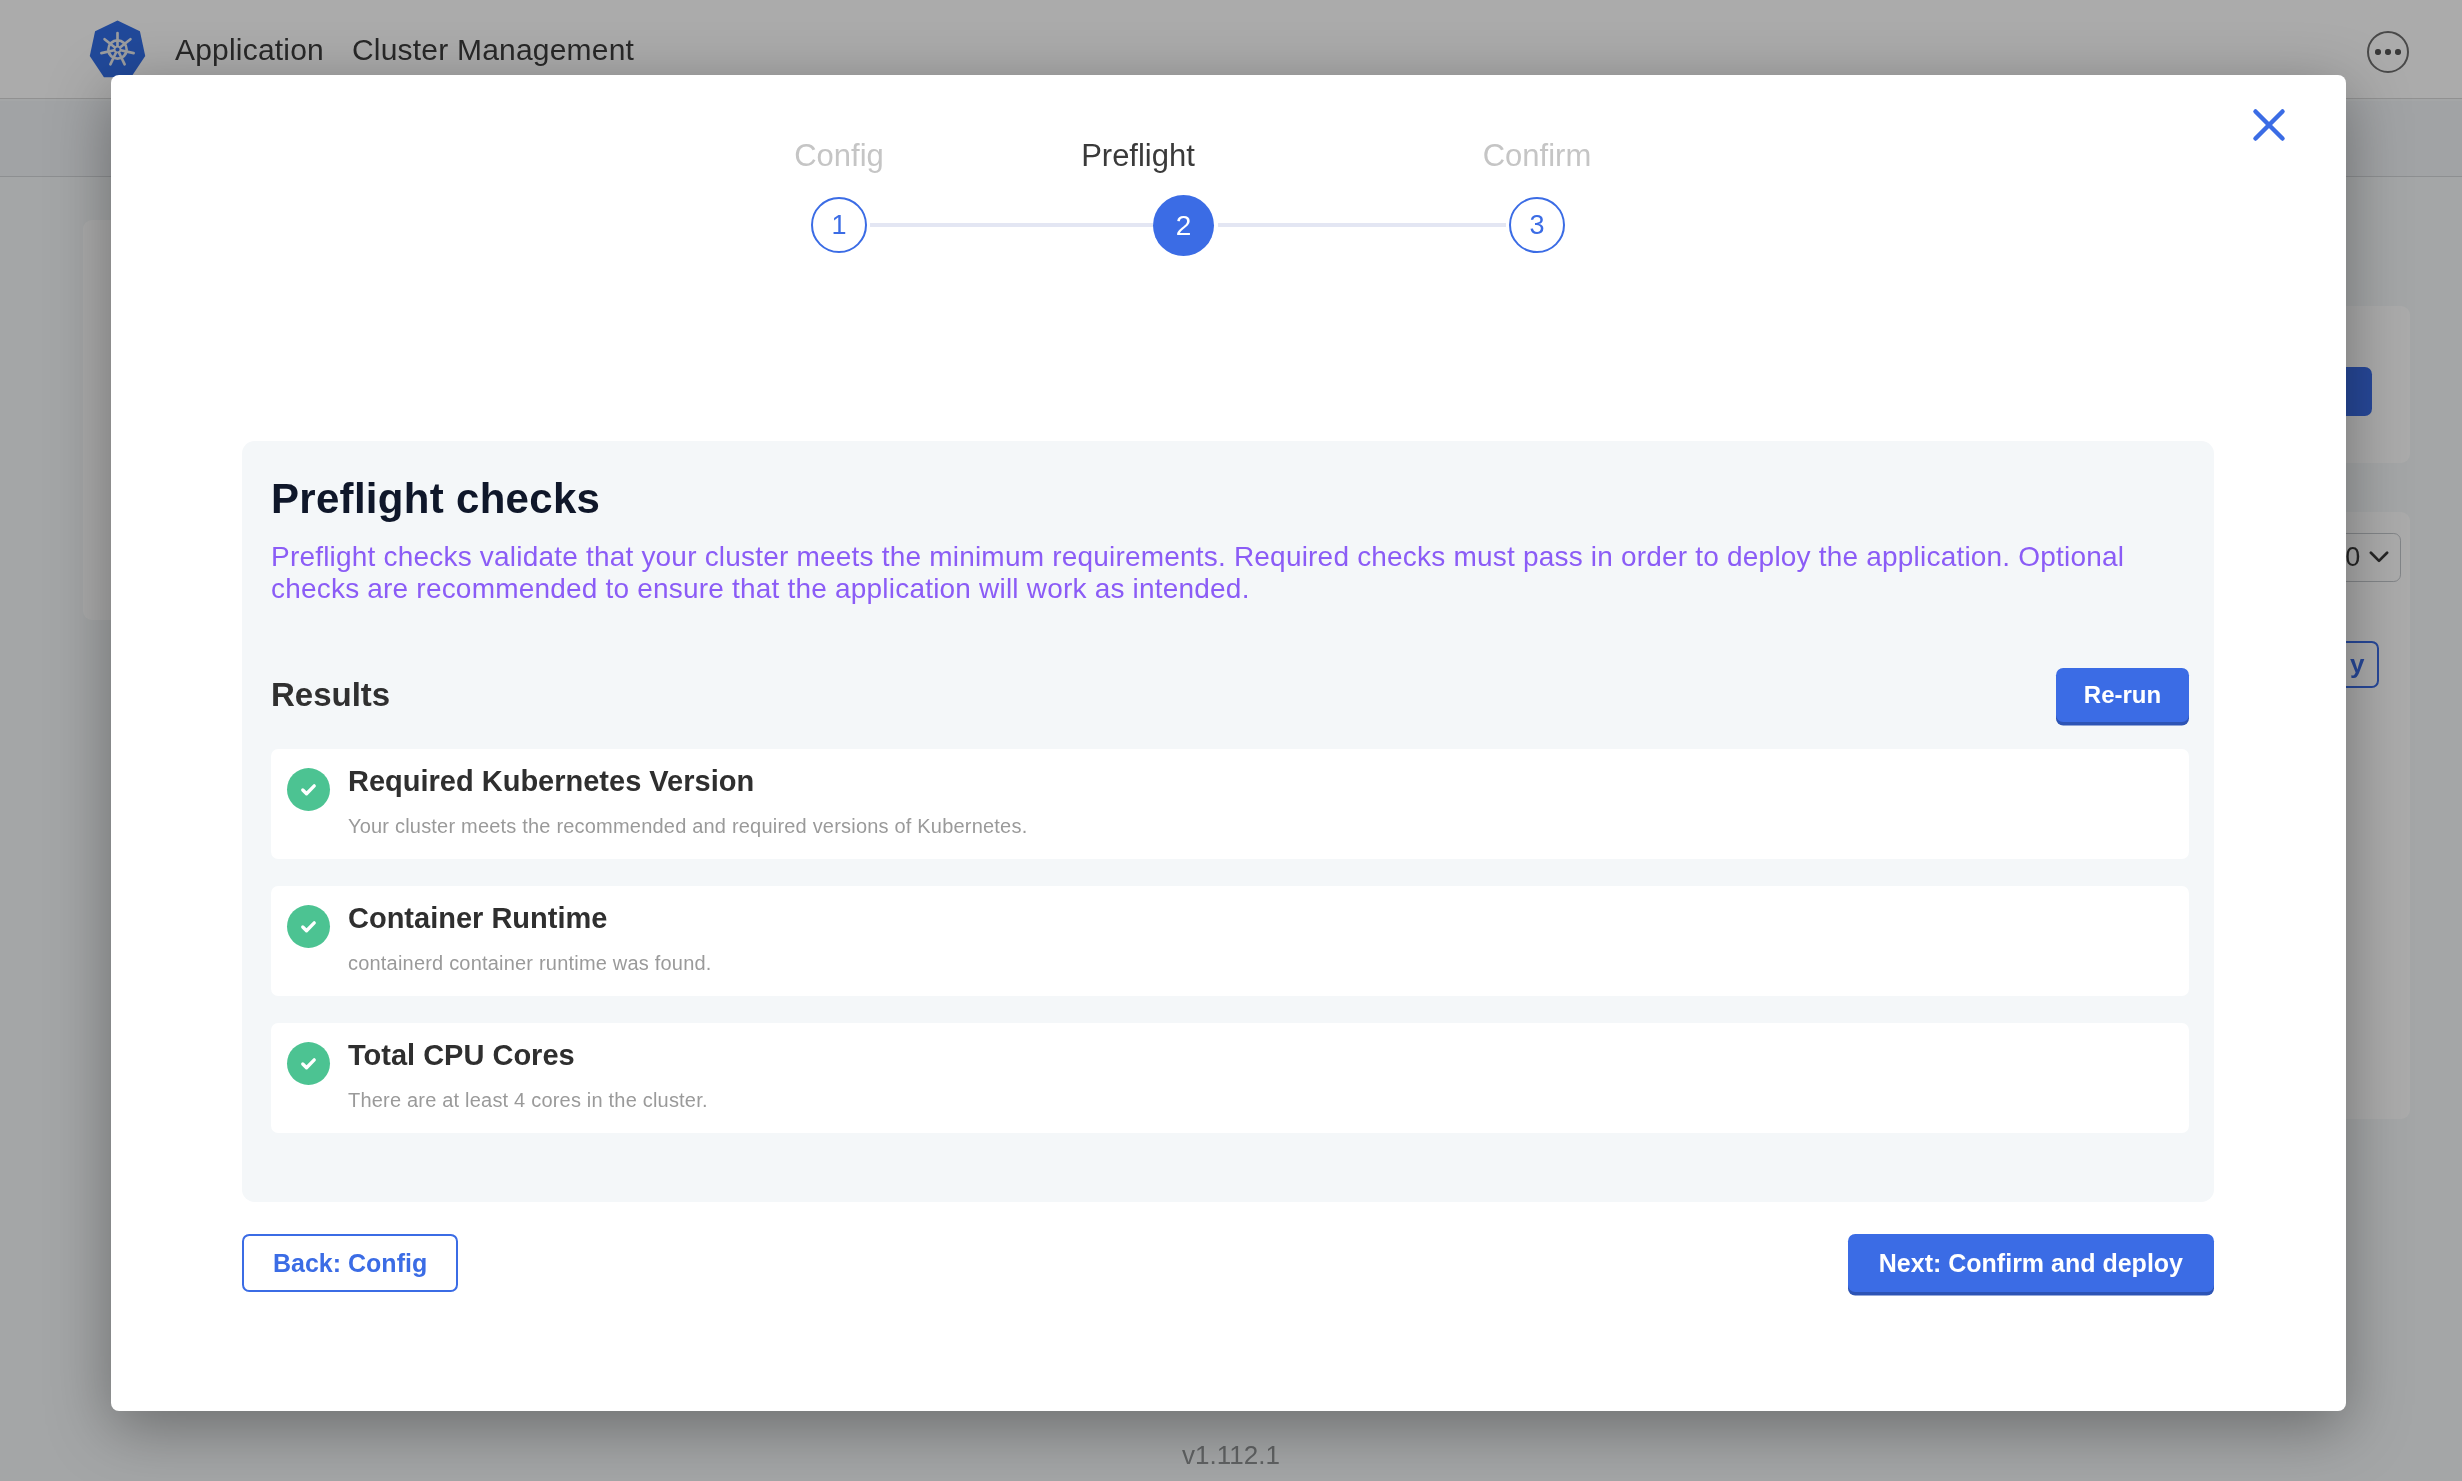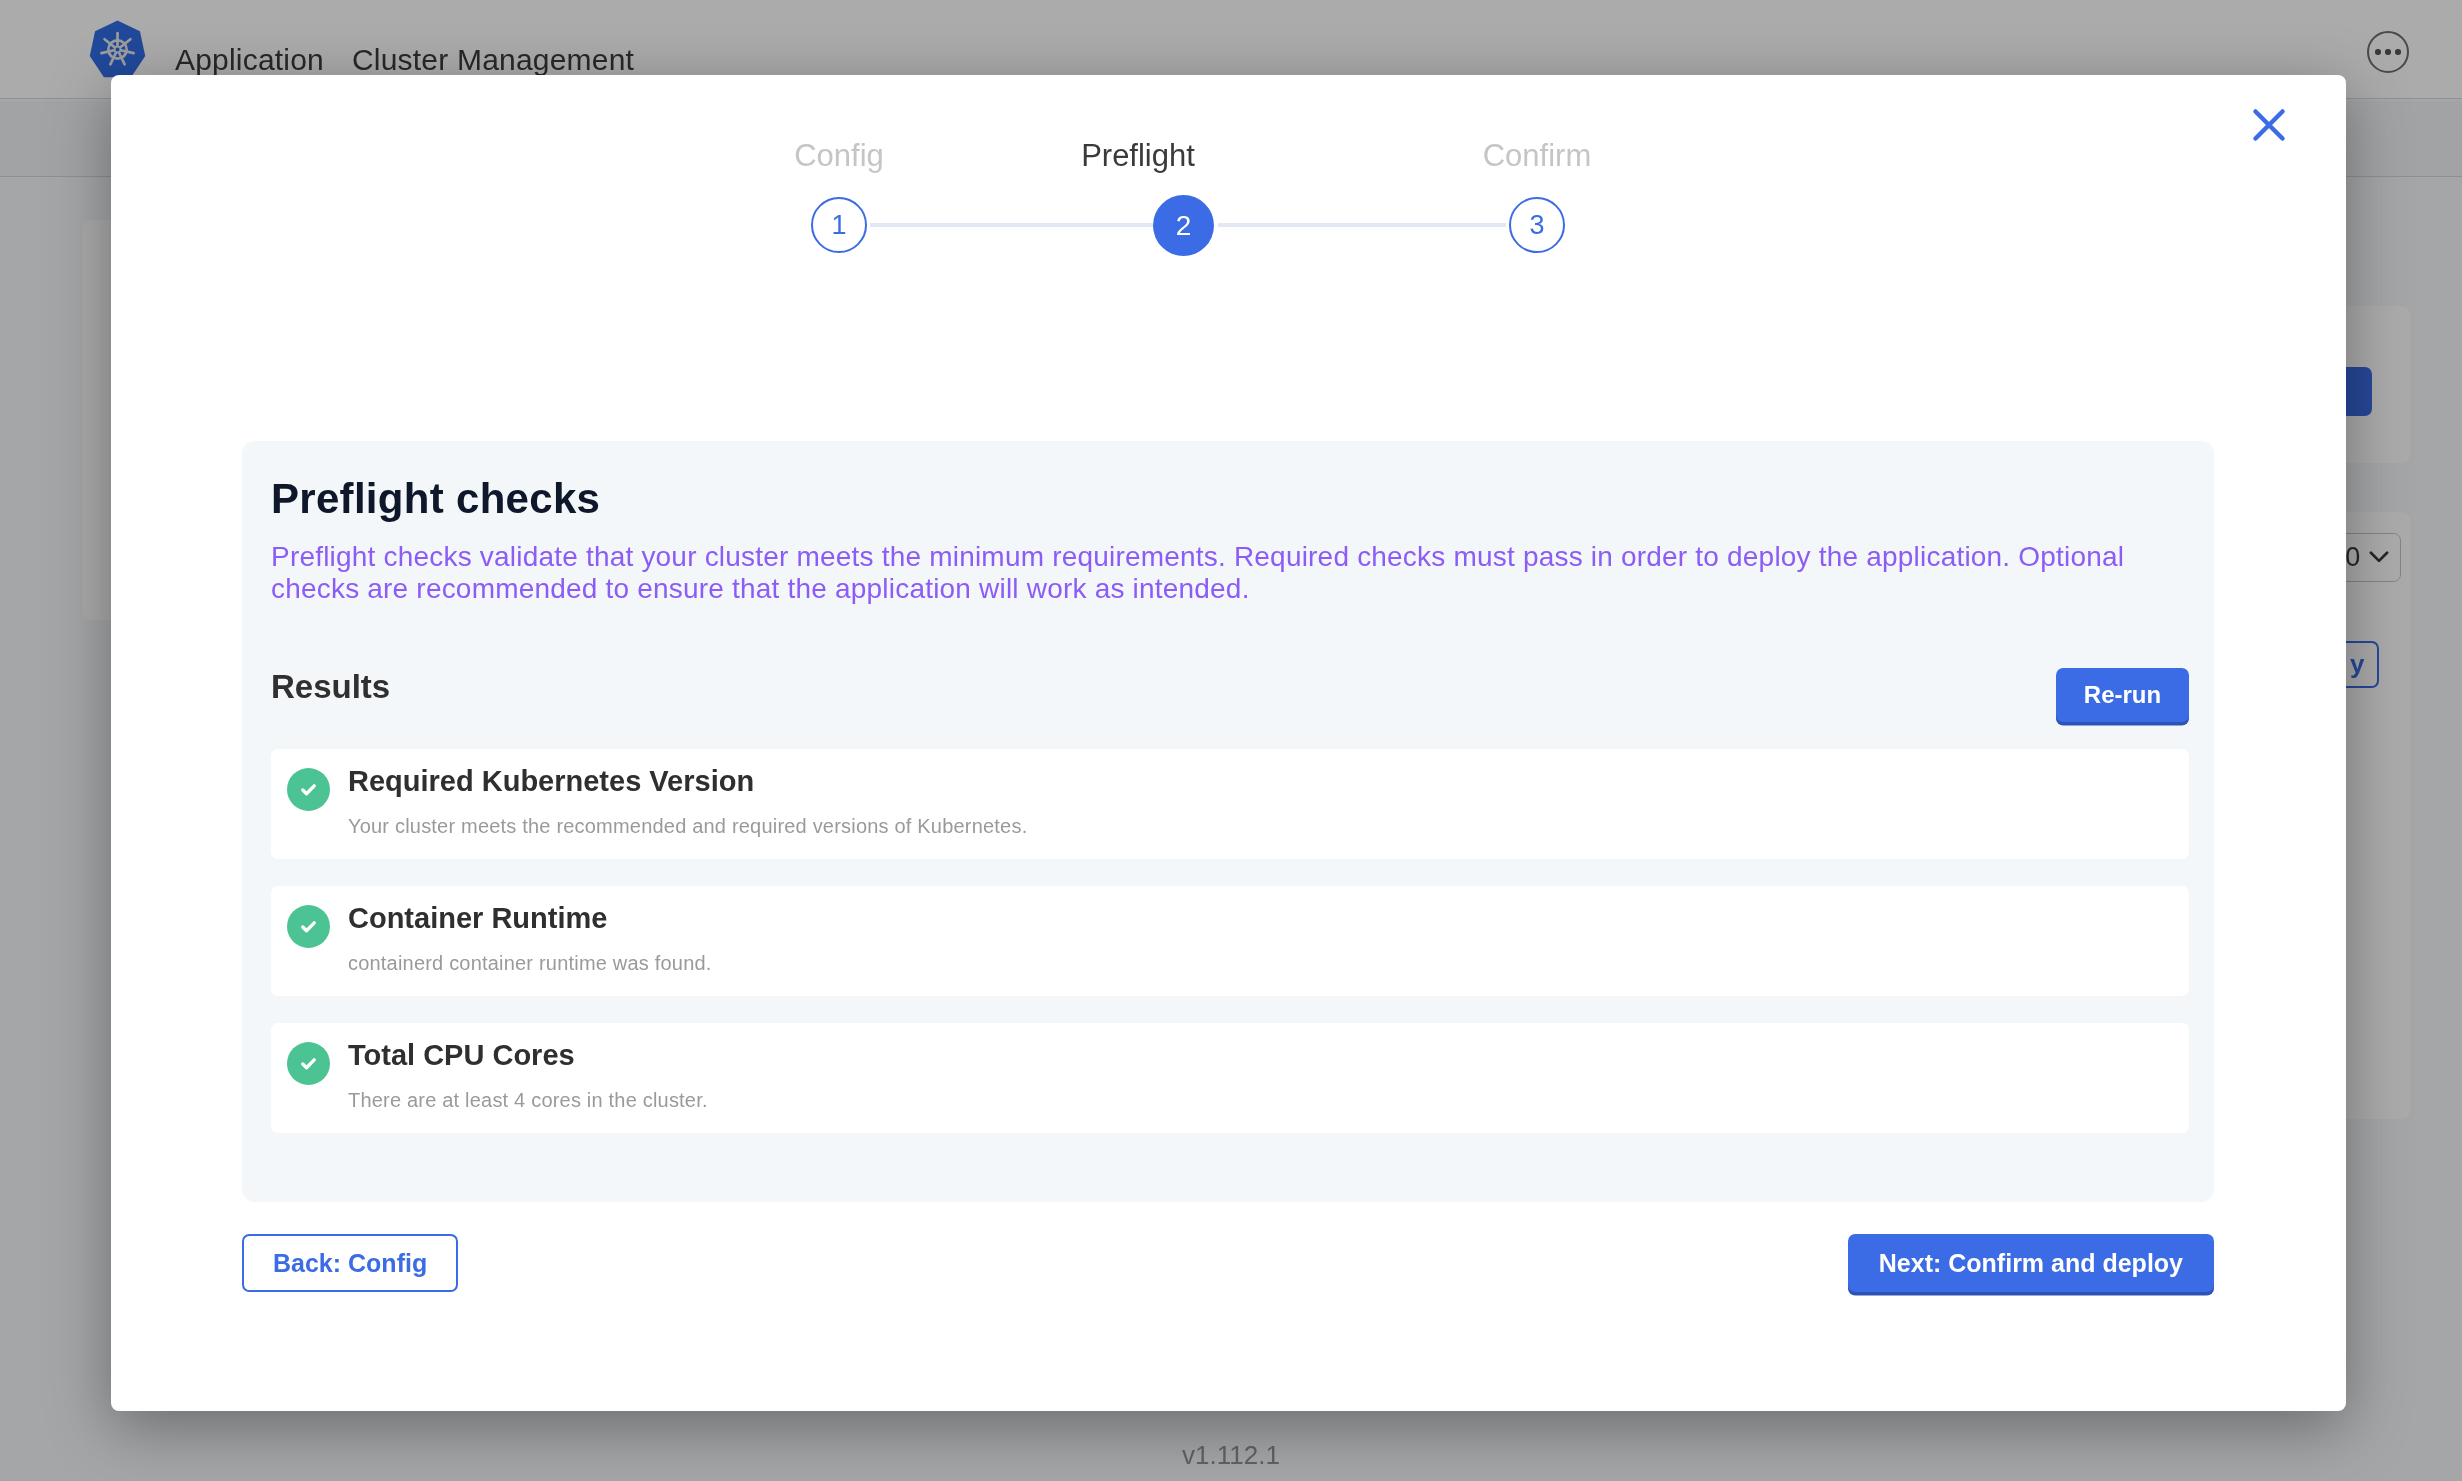--- a/index.html
+++ b/index.html
@@ -12,21 +12,21 @@
   .page { position: relative; width: 2462px; height: 1481px; }
 
   
   .bg-app { position: absolute; inset: 0; background: #f5f8f9; }
   .navbar {
     position: absolute; left: 0; top: 0; width: 2462px; height: 99px;
     background: #ffffff; border-bottom: 1.8px solid #d9d9d9;
   }
   .k8s-logo { position: absolute; left: 88px; top: 18px; width: 59px; height: 63px; }
   .nav-tab {
-    position: absolute; top: 10px; height: 99px; line-height: 99px;
+    position: absolute; top: 0; height: 99px; line-height: 99px;
     font-size: 30px; color: #3c3c3c; font-weight: 500; letter-spacing: 0.2px;
     cursor: pointer;
   }
   .nav-tab.app { left: 175px; }
   .nav-tab.cluster { left: 352px; }
   .ellipsis-btn {
     position: absolute; left: 2367px; top: 31px; width: 42px; height: 42px;
     border: 2.7px solid #6e6e6e; border-radius: 50%;
     display: flex; align-items: center; justify-content: center; gap: 4.5px;
   }
@@ -102,21 +102,21 @@
     position: absolute; left: 131px; top: 366px; width: 1972px; height: 761px;
     background: #f4f7f9; border-radius: 12.6px;
     padding: 34px 25px 10.8px 29px;
   }
   .panel-title { font-size: 42px; font-weight: bold; color: #0f172a; letter-spacing: 0.3px; }
   .panel-desc  {
     margin-top: 18px; max-width: 1896px;
     font-size: 28px; line-height: 32px; color: #8b5cf6; letter-spacing: 0.2px;
   }
   .results-row {
-    margin-top: 63px; display: flex; align-items: flex-start; justify-content: space-between;
+    margin-top: 63px; display: flex; align-items: center; justify-content: space-between;
     padding-right: 0;
   }
   .results-title { font-size: 33px; font-weight: bold; color: #303030; }
   .rerun-btn {
     width: 133px; height: 54px; background: #3b6ce5; color: #fff;
     border: none; border-radius: 7.2px; font-size: 24px; font-weight: bold;
     font-family: inherit; cursor: pointer;
     box-shadow: 0 3.6px 0 #2d54b5;
   }
   .check-card {

